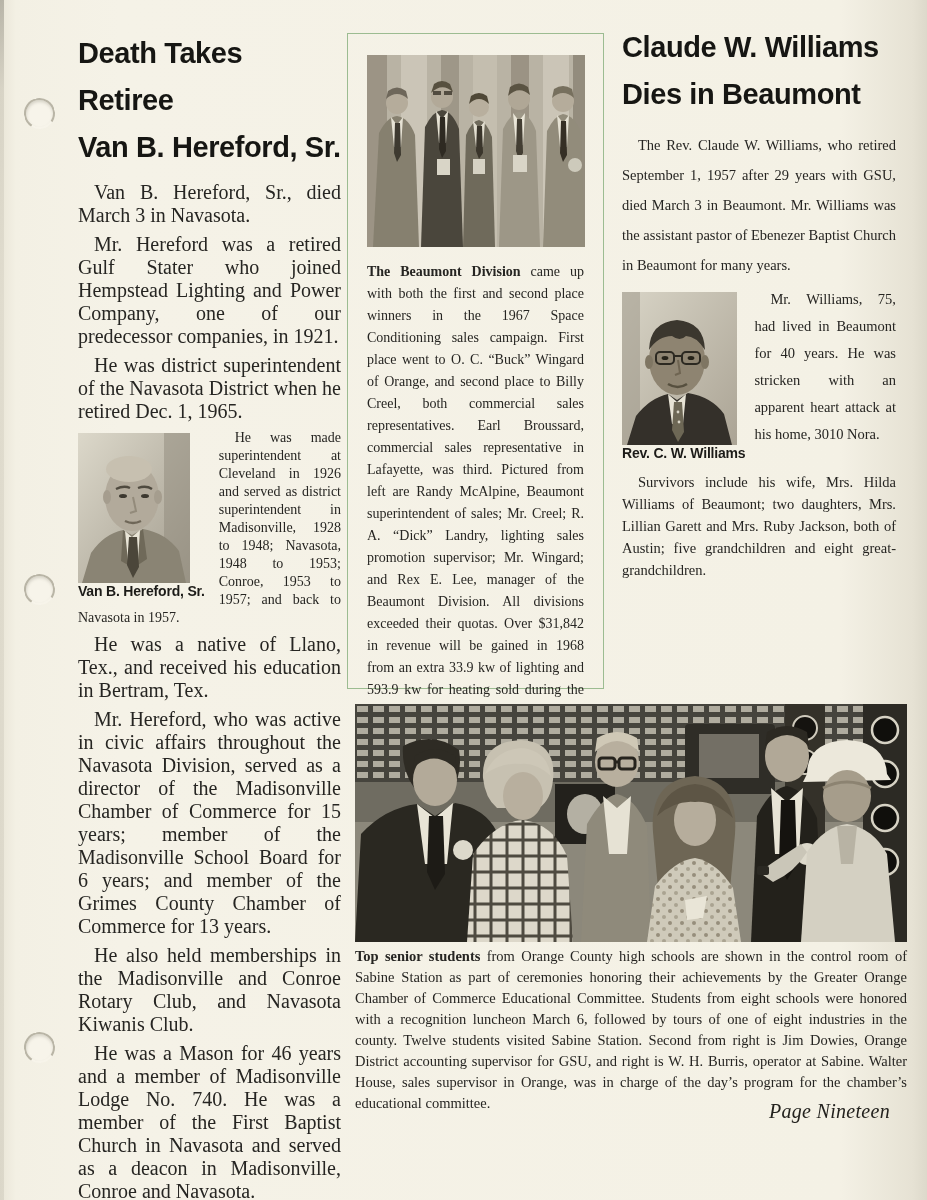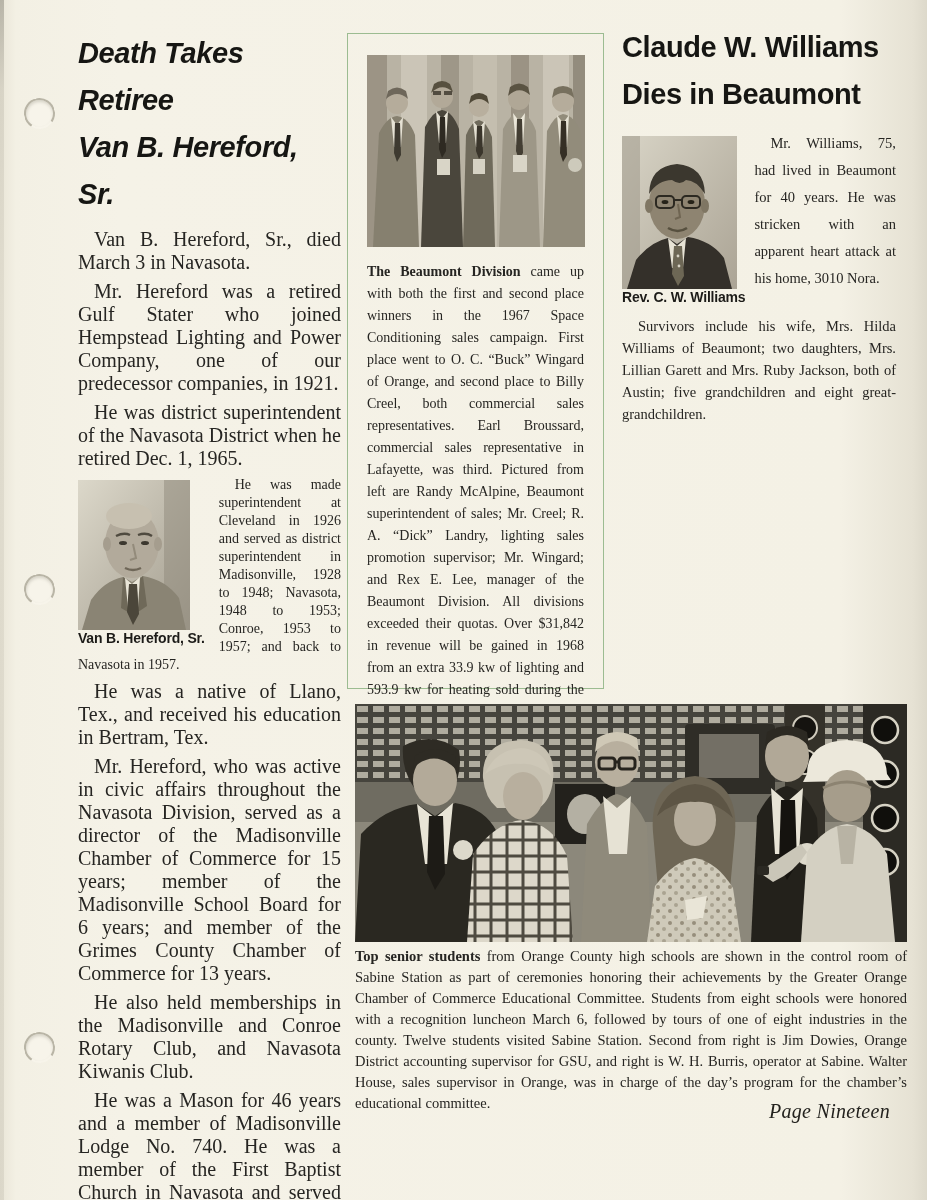--- a/index.html
+++ b/index.html
@@ -18,21 +18,21 @@
     background:#f7f4ea;transform:rotate(-12deg);
     box-shadow:inset 0 2px 3px rgba(120,115,100,.25);
   }
   
   .col-left{position:absolute;left:78px;top:30px;width:263px;}
   .col-right{position:absolute;left:622px;top:24px;width:274px;}
   .headline{
     font-family:"Liberation Sans",sans-serif;font-weight:bold;font-size:29px;
     line-height:47px;color:#161613;letter-spacing:-.4px;
   }
-  .col-left .headline{margin-bottom:10px;font-style:italic;}
+  .col-left .headline{margin-bottom:10px;}
   .col-right .headline{margin-bottom:12px;}
   p.body{margin:0 0 6px 0;text-align:justify;text-indent:16px;font-size:20px;line-height:23px;}
   .col-right p.body{font-size:14.5px;}
   .col-right p.lh31{line-height:30px;}
   .col-right p.lh22{line-height:22px;}
   p.wrap-text{margin:0 0 6px 0;text-align:justify;text-indent:16px;font-size:14px;line-height:18px;}
   .col-right p.wrap-text{font-size:14.5px;line-height:27px;}
   .photo-float{float:left;margin:4px 14px 2px 0;}
   .col-right .photo-float{margin:6px 9px 2px 0;}
   .photo-caption{
@@ -170,20 +170,21 @@
     <div class="feature-caption">
       <span class="cap-lead">The Beaumont Division</span><span> came up with both the first and second place winners in the 1967 Space Conditioning sales campaign. First place went to O. C. “Buck” Wingard of Orange, and second place to Billy Creel, both commercial sales representatives. Earl Broussard, commercial sales representative in Lafayette, was third. Pictured from left are Randy McAlpine, Beaumont superintendent of sales; Mr. Creel; R. A. “Dick” Landry, lighting sales promotion supervisor; Mr. Wingard; and Rex E. Lee, manager of the Beaumont Division. All divisions exceeded their quotas. Over $31,842 in revenue will be gained in 1968 from an extra 33.9 kw of lighting and 593.9 kw for heating sold during the campaign.</span>
     </div>
   </div>
 
   <div class="col-right">
     <div class="headline">
       <div>Claude W. Williams</div>
       <div>Dies in Beaumont</div>
     </div>
+    <p class="body lh31">The Rev. Claude W. Williams, who retired September 1, 1957 after 29 years with GSU, died March 3 in Beaumont. Mr. Williams was the assistant pastor of Ebenezer Baptist Church in Beaumont for many years.</p>
 
     <div>
       <div class="photo-float">
         <svg class="photo" width="115" height="153" viewBox="0 0 115 153">
           <defs>
             <linearGradient id="wbg" x1="0" y1="0" x2="1" y2="1">
               <stop offset="0" stop-color="#d8d4c6"></stop>
                 <stop offset="1" stop-color="#aba495"></stop>
             </linearGradient>
           </defs>

